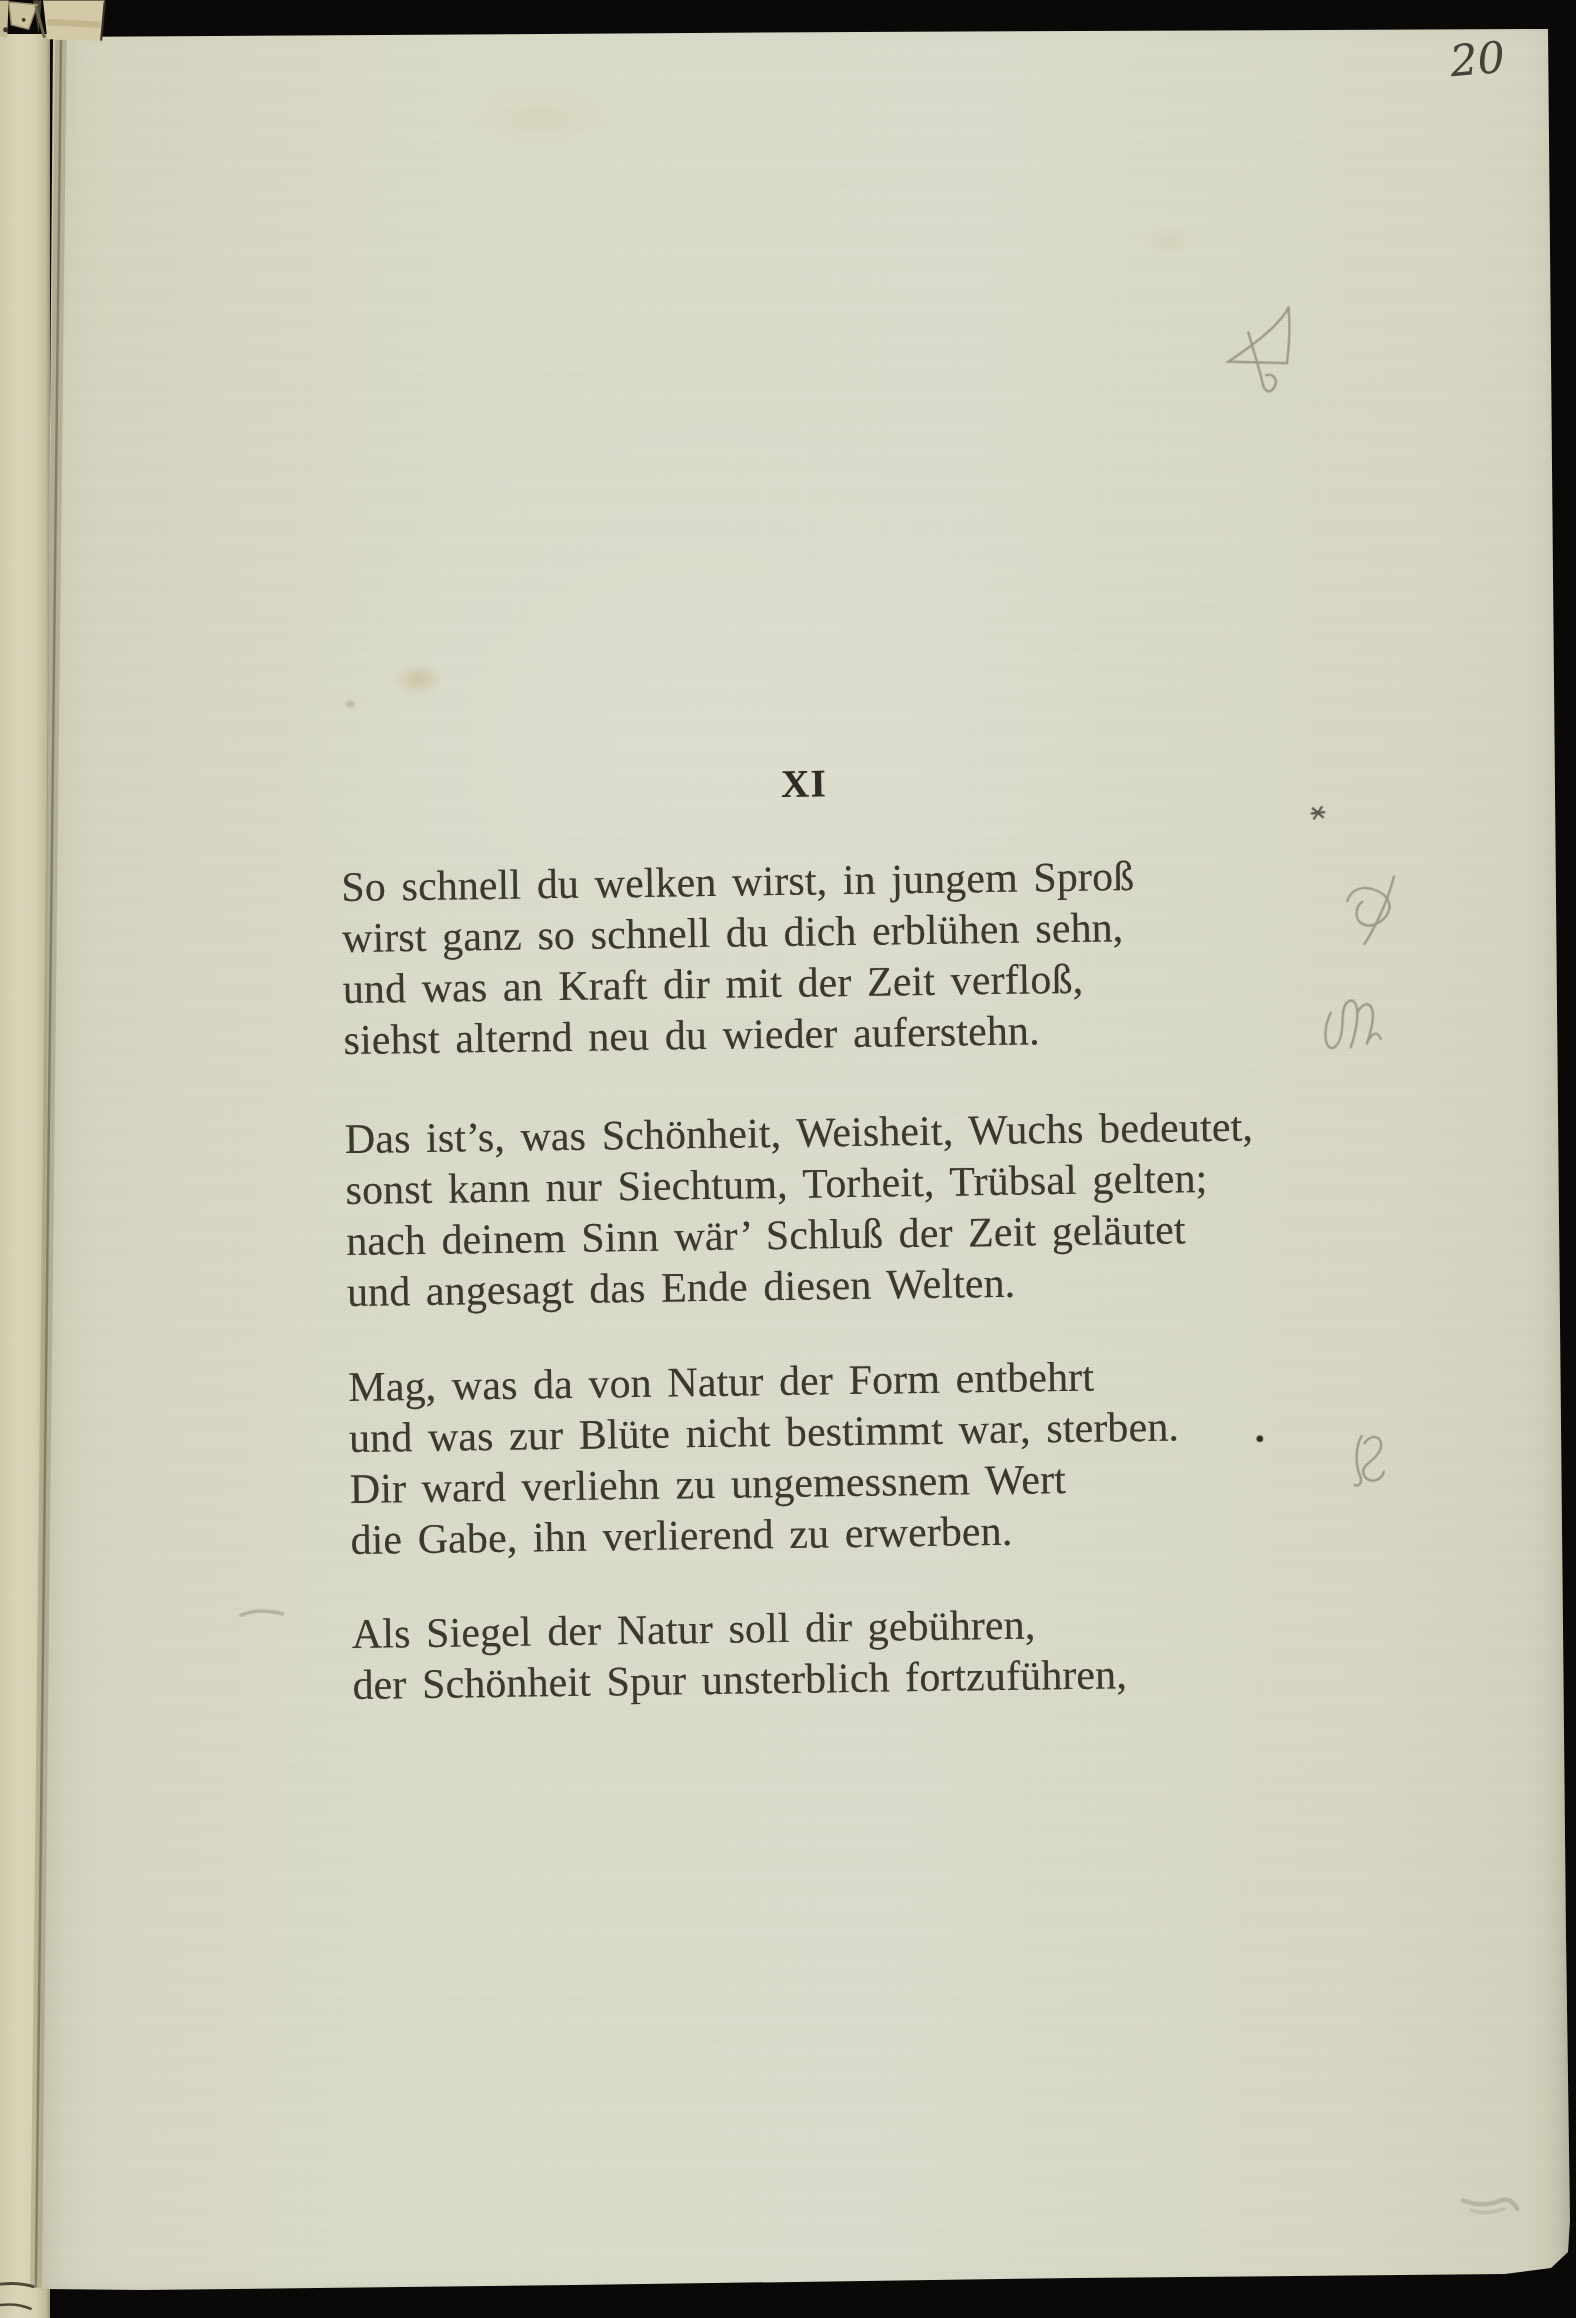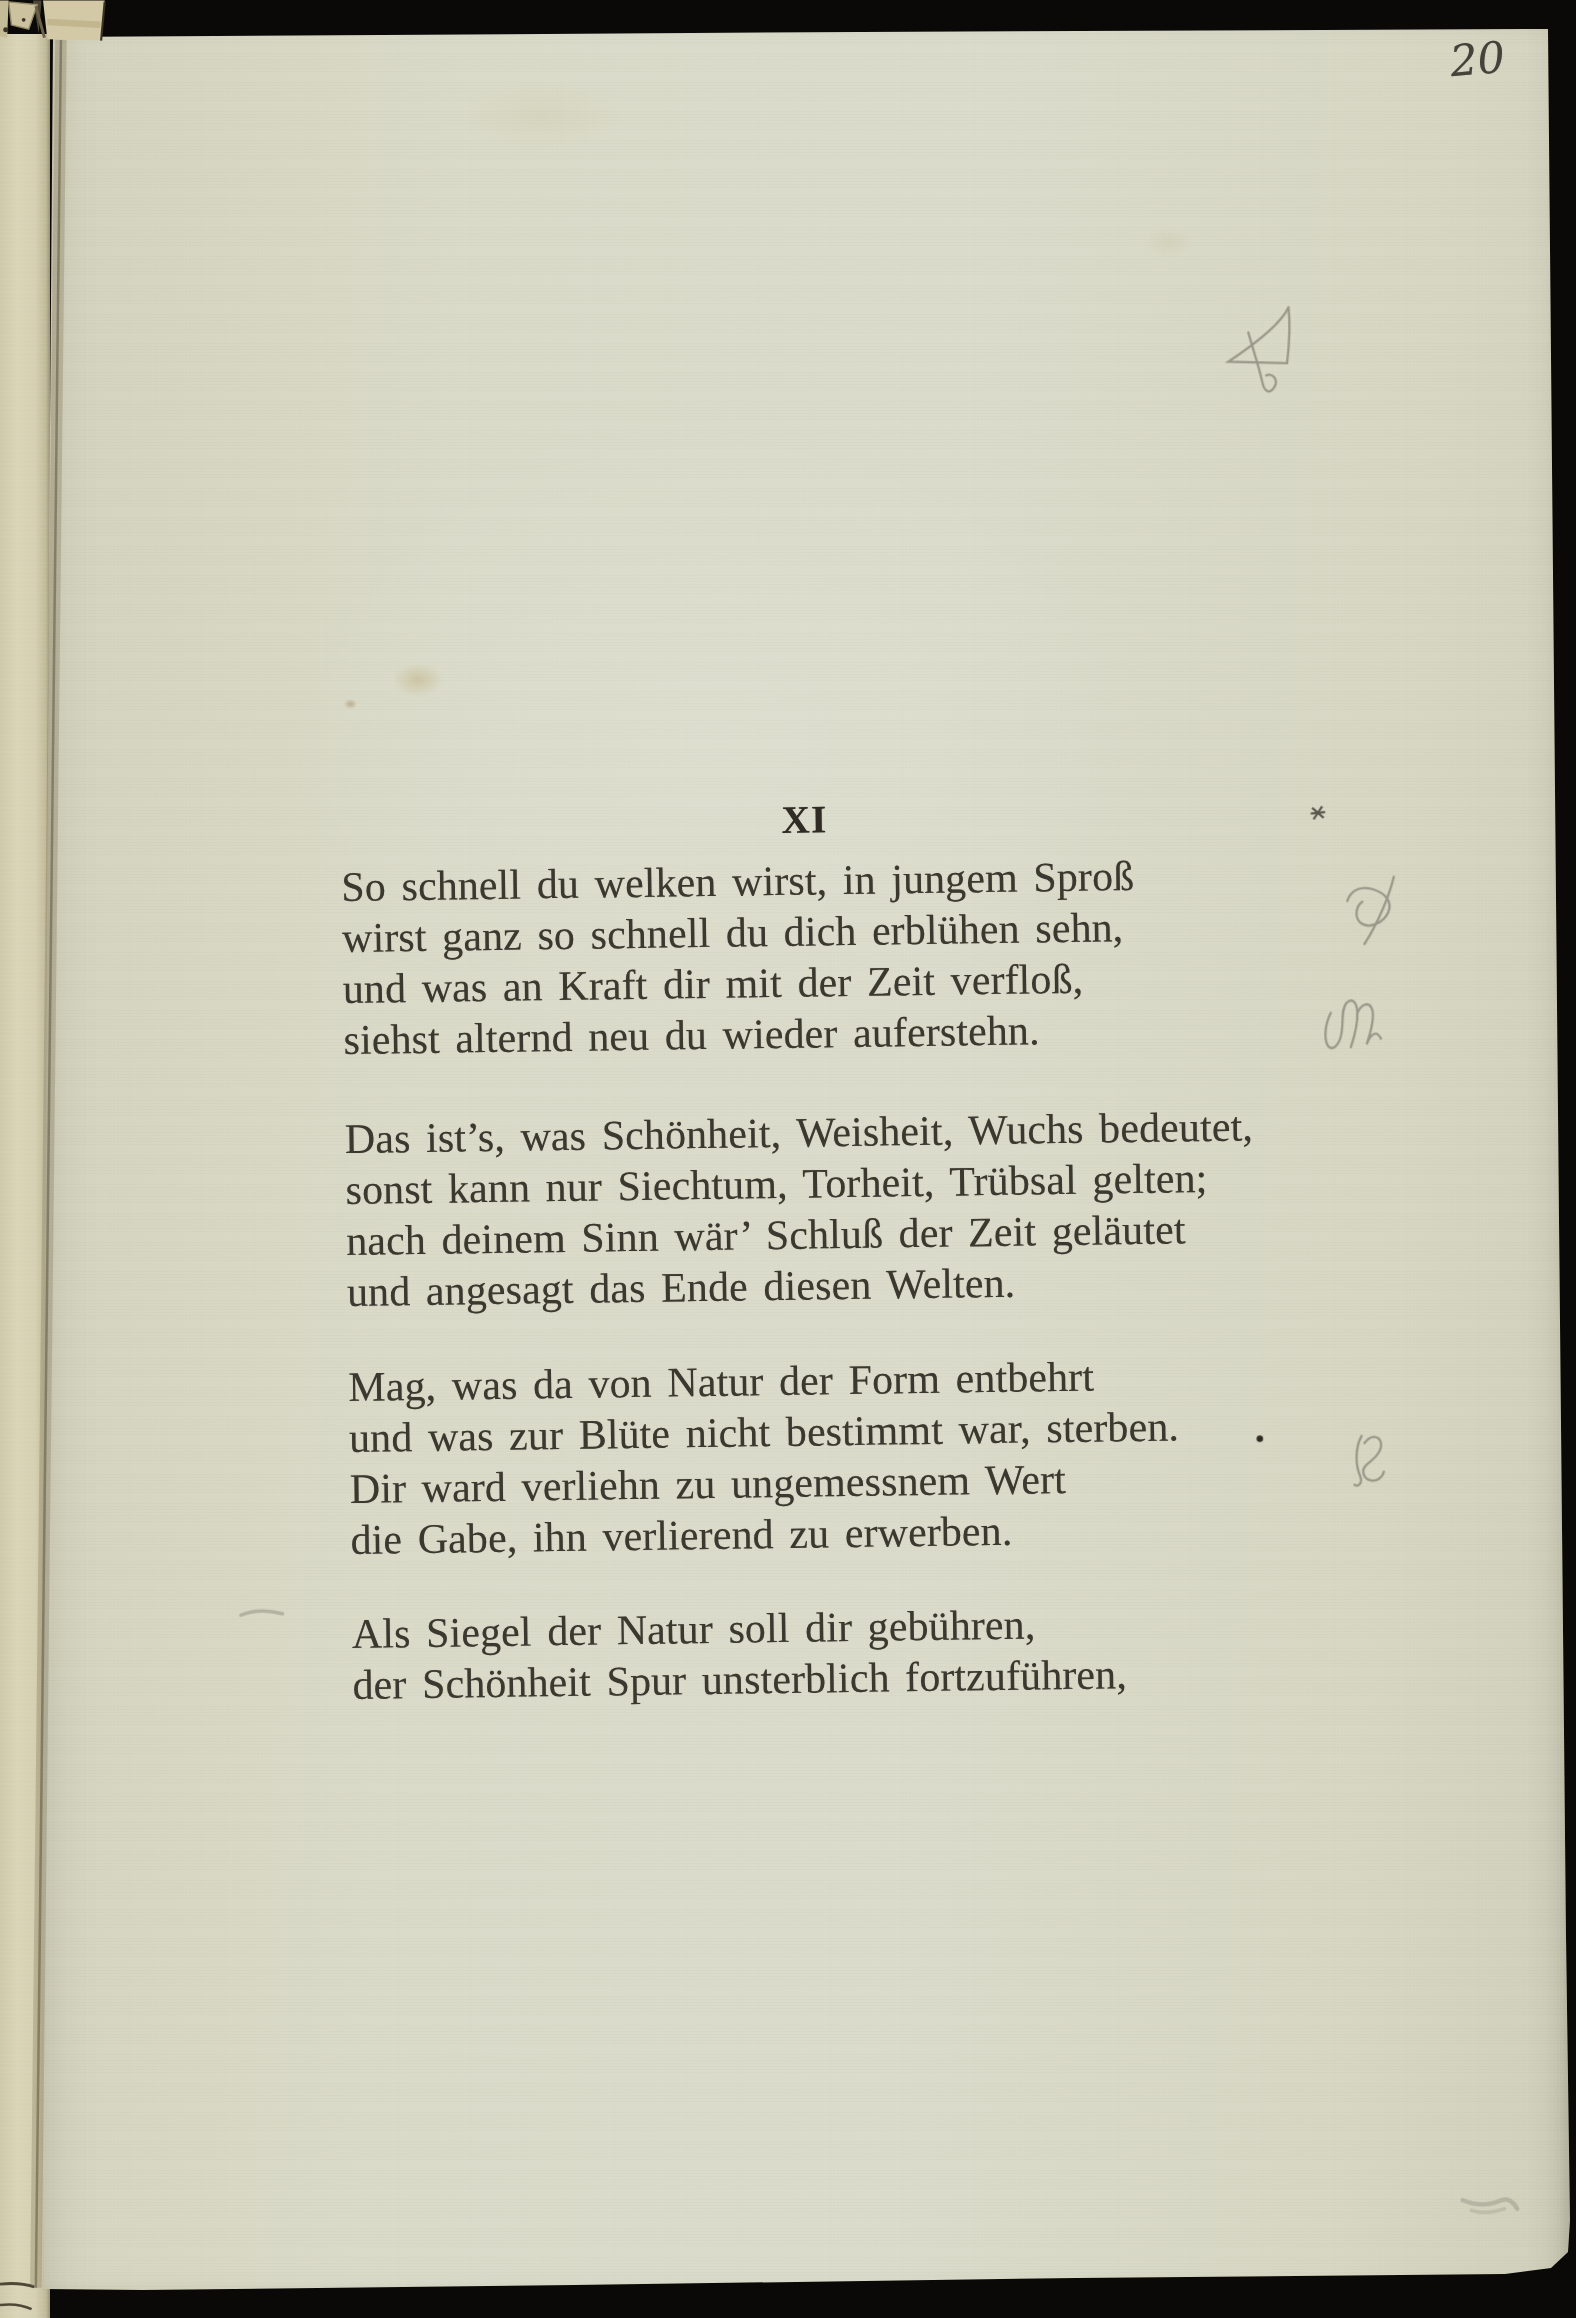--- a/index.html
+++ b/index.html
@@ -47,21 +47,21 @@
   .stain.s4{left:1144px;top:226px;width:50px;height:32px;border-radius:50%;
     background:radial-gradient(ellipse, rgba(190,172,124,.16), transparent 70%);}
   
   .text-block{
     position:absolute;inset:0;
     transform:rotate(-0.8deg);
     transform-origin:351px 1219px;
     color:#3b382f;
   }
   .heading{
-    position:absolute;left:787px;top:803px;
+    position:absolute;left:787px;top:767px;
     font-size:39px;font-weight:700;letter-spacing:1.4px;color:#2e2c25;
     text-shadow:0 0 0.7px rgba(46,44,37,.5);
   }
   .stanza{position:absolute;left:346px;width:1047px;}
   .st1{top:862px;} .st2{top:1114px;} .st3{top:1362px;} .st4{top:1609px;}
   .line{
     font-size:42px;line-height:51px;white-space:nowrap;
     letter-spacing:0.1px;word-spacing:5px;
     text-shadow:0 0 0.7px rgba(59,56,47,.45);
   }

